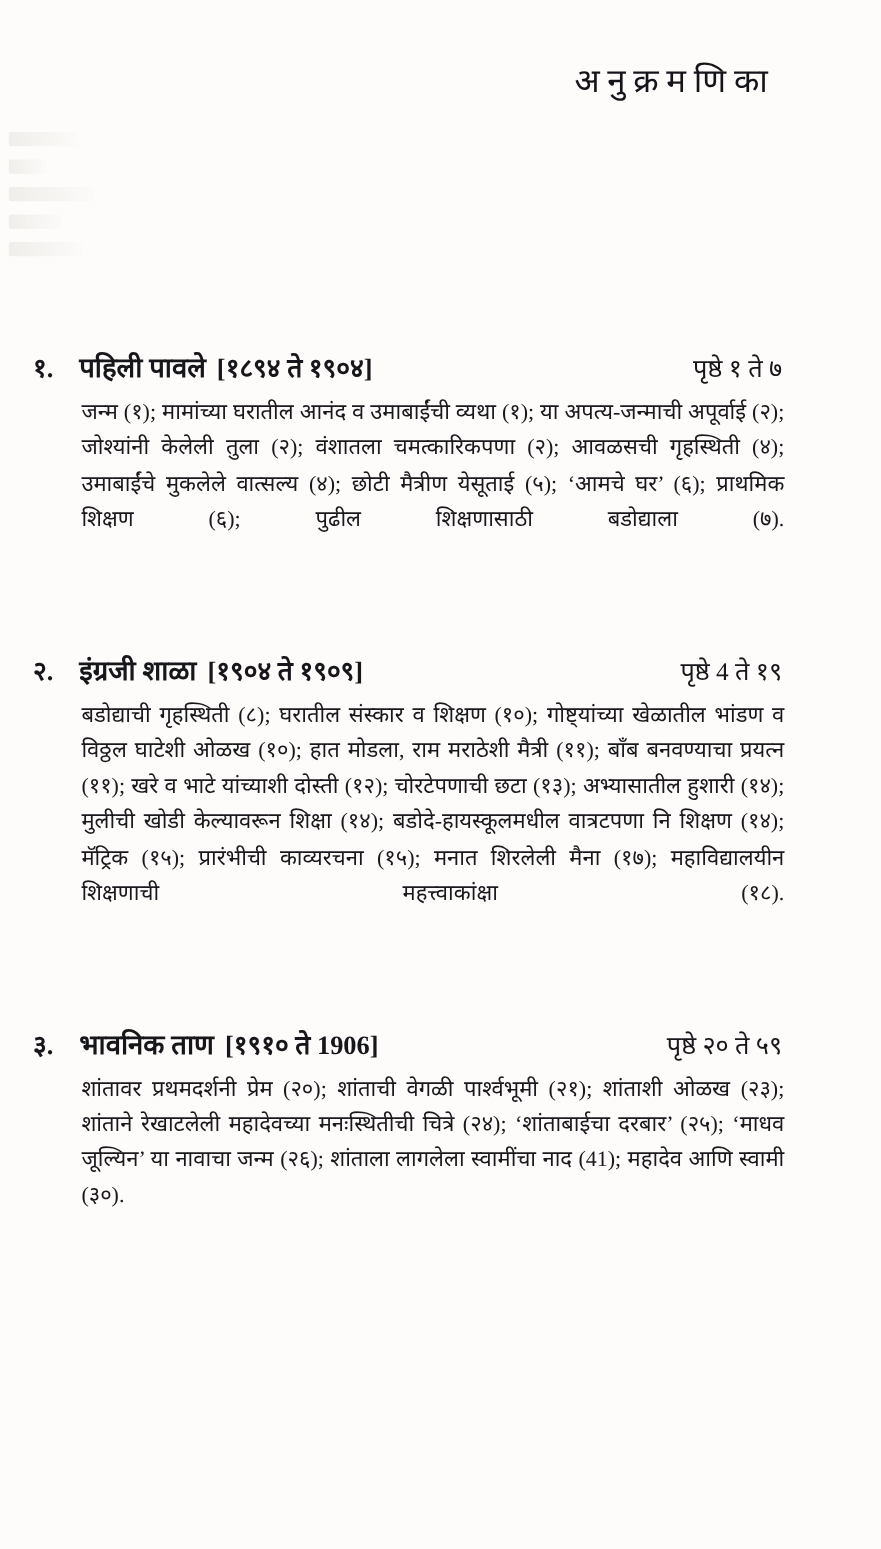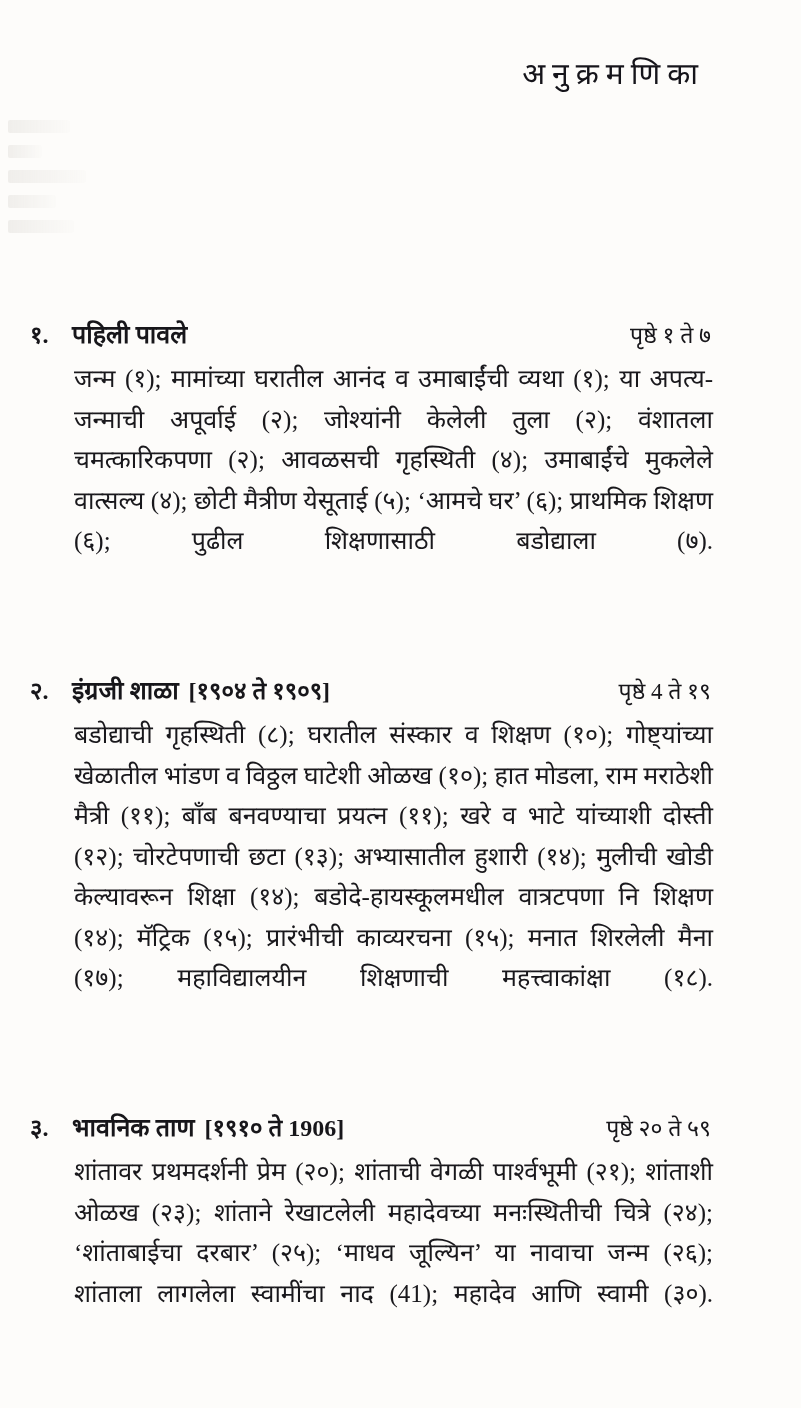--- a/index.html
+++ b/index.html
@@ -95,21 +95,21 @@
     margin-left: 10px;
   }
   .entry-pages {
     font-weight: normal;
     font-size: 23px;
     padding-right: 2px;
   }
   .entry-body {
     margin-left: 44px;
     margin-right: 0;
-    font-size: 25px;
+    font-size: 20px;
     line-height: 1.62;
     text-align: justify;
     text-justify: inter-word;
     color: #19181c;
   }
   .entry-body::after {
     content: "";
     display: inline-block;
     width: 100%;
   }
@@ -129,20 +129,21 @@
 
   <div class="doc-title">अनुक्रमणिका</div>
 
   <div class="toc">
 
     <div class="entry">
       <div class="entry-head">
         <div class="head-left">
           <span class="entry-num">१.</span>
           <span class="entry-title">पहिली पावले</span>
+          <span class="entry-years">[१८९४ ते १९०४]</span>
         </div>
         <span class="entry-pages">पृष्ठे १ ते ७</span>
       </div>
       <div class="entry-body">जन्म (१); मामांच्या घरातील आनंद व उमाबाईंची व्यथा (१); या अपत्य-जन्माची अपूर्वाई (२); जोश्यांनी केलेली तुला (२); वंशातला चमत्कारिकपणा (२); आवळसची गृहस्थिती (४); उमाबाईंचे मुकलेले वात्सल्य (४); छोटी मैत्रीण येसूताई (५); ‘आमचे घर’ (६); प्राथमिक शिक्षण (६); पुढील शिक्षणासाठी बडोद्याला (७).</div>
     </div>
 
     <div class="entry">
       <div class="entry-head">
         <div class="head-left">
           <span class="entry-num">२.</span>

